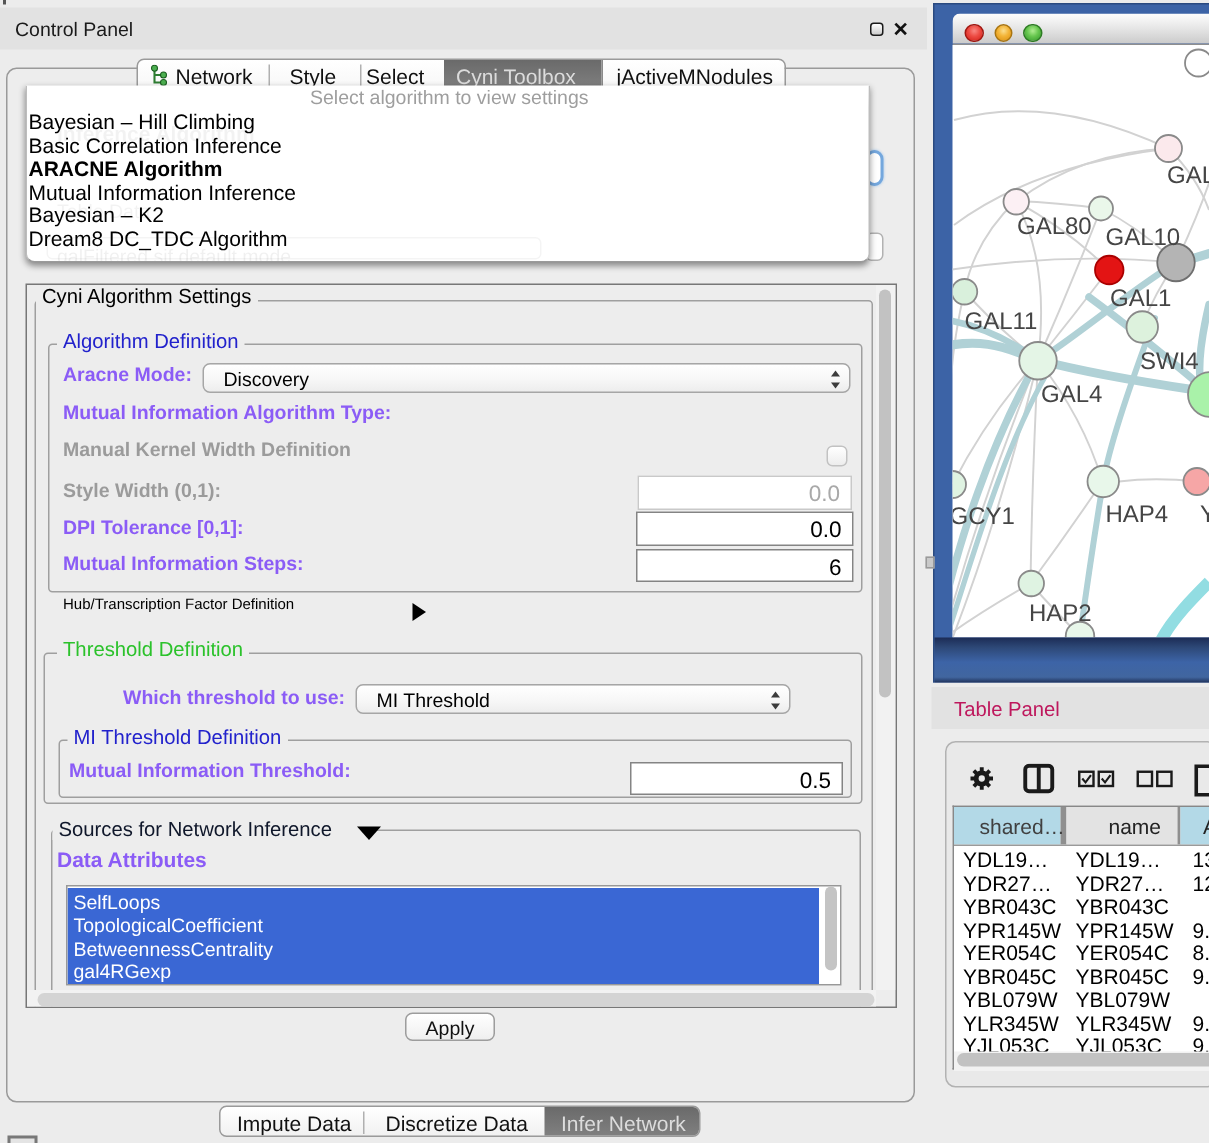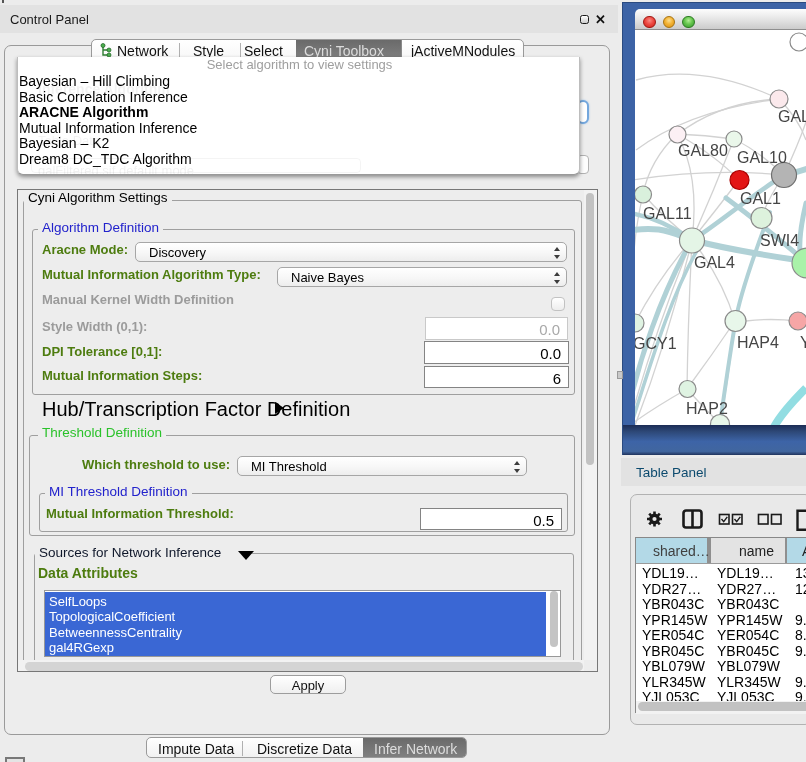--- a/index.html
+++ b/index.html
@@ -1,18 +1,18 @@
 <!DOCTYPE html>
 <html><head>
 <meta charset="utf-8">
 <style>
   * { margin:0; padding:0; box-sizing:border-box; }
   html,body { width:806px; height:762px; background:#ececec; font-family:"Liberation Sans", sans-serif; overflow:hidden; }
   .abs { position:absolute; }
-  .lbl { position:absolute; font:bold 13px "Liberation Sans",sans-serif; color:#4d7c0f; white-space:nowrap; }
+  .lbl { position:absolute; font:bold 13px "Liberation Sans",sans-serif; color:#8b5cf6; white-space:nowrap; }
   .rlbl { position:absolute; font:13px "Liberation Sans",sans-serif; color:#000; white-space:nowrap; }
   .dis { color:#9b9b9b; }
   .fld { position:absolute; background:#fff; border:1px solid #848484; font:15px "Liberation Sans",sans-serif; text-align:right; padding-right:7px; padding-top:3px; color:#000; }
   .fldd { border:1px solid #c9c9c9 !important; color:#a9a9a9 !important; }
   .combo { position:absolute; background:linear-gradient(180deg,#ffffff 0%,#f7f7f7 55%,#ededed 100%); border:1px solid #a6a6a6; border-radius:5px; font:13px "Liberation Sans",sans-serif; color:#000; }
   .combo span.val { position:absolute; left:13px; top:2px; }
   .spin { position:absolute; width:7px; height:12px; }
   .spin:before { content:""; position:absolute; left:0; top:0; border-left:3.5px solid transparent; border-right:3.5px solid transparent; border-bottom:4.5px solid #3c3c3c; }
   .spin:after { content:""; position:absolute; left:0; bottom:0; border-left:3.5px solid transparent; border-right:3.5px solid transparent; border-top:4.5px solid #3c3c3c; }
   .group { position:absolute; border:1px solid #9f9f9f; border-radius:3px; }
@@ -74,38 +74,34 @@
   <div class="group" style="left:14px;top:39px;width:543px;height:166px;"></div>
   <span class="gtitle" style="left:20px;top:30px;color:#2222cc;">Algorithm Definition</span>
 
   <div class="lbl" style="left:24px;top:52px;">Aracne Mode:</div>
   <div class="combo" style="left:117px;top:52px;width:432px;height:20px;">
     <span class="val">Discovery</span>
     <span class="spin" style="right:5px;top:4px;"></span>
   </div>
 
   <div class="lbl" style="left:24px;top:77px;">Mutual Information Algorithm Type:</div>
-  <div class="combo" style="left:259px;top:77px;width:290px;height:20px;">
-    <span class="val">Naive Bayes</span>
-    <span class="spin" style="right:5px;top:4px;"></span>
-  </div>
 
   <div class="lbl dis" style="left:24px;top:102px;">Manual Kernel Width Definition</div>
   <div class="abs" style="left:533px;top:107px;width:14px;height:14px;background:linear-gradient(180deg,#ffffff,#ededed);border:1px solid #c2c2c2;border-radius:4px;"></div>
 
   <div class="lbl dis" style="left:24px;top:129px;">Style Width (0,1):</div>
   <div class="fld fldd" style="left:407px;top:127px;width:143px;height:23px;">0.0</div>
 
   <div class="lbl" style="left:24px;top:154px;">DPI Tolerance [0,1]:</div>
   <div class="fld" style="left:406px;top:151px;width:145px;height:23px;">0.0</div>
 
   <div class="lbl" style="left:24px;top:178px;">Mutual Information Steps:</div>
   <div class="fld" style="left:406px;top:176px;width:145px;height:22px;">6</div>
 
-  <div class="rlbl" style="left:24px;top:208px;font-size:20px;">Hub/Transcription Factor Definition</div>
+  <div class="rlbl" style="left:24px;top:208px;font-size:10px;">Hub/Transcription Factor Definition</div>
   <div class="abs" style="left:257px;top:212px;width:0;height:0;border-top:6px solid transparent;border-bottom:6px solid transparent;border-left:9px solid #000;"></div>
 
   <div class="group" style="left:11px;top:245px;width:546px;height:101px;"></div>
   <span class="gtitle" style="left:20px;top:235px;color:#2bc22b;">Threshold Definition</span>
 
   <div class="lbl" style="left:64px;top:267px;">Which threshold to use:</div>
   <div class="combo" style="left:219px;top:266px;width:290px;height:20px;">
     <span class="val">MI Threshold</span>
     <span class="spin" style="right:5px;top:4px;"></span>
   </div>
@@ -128,21 +124,21 @@
     <div class="abs" style="left:505px;top:0;width:8px;height:56px;background:#c4c4c4;border-radius:4px;"></div>
   </div>
 
   <div class="abs" style="left:566px;top:0;width:13px;height:470px;background:#f2f2f2;"></div>
   <div class="abs" style="left:568px;top:3px;width:8px;height:272px;background:#c2c2c2;border-radius:4px;"></div>
 
   <div class="abs" style="left:0;top:470px;width:566px;height:12px;background:#f2f2f2;"></div>
   <div class="abs" style="left:7px;top:472px;width:558px;height:9px;background:#d4d4d4;border-radius:4.5px;"></div>
 </div>
 
-<div class="abs" style="left:270px;top:675px;width:76px;height:19px;background:linear-gradient(180deg,#ffffff,#efefef);border:1px solid #9d9d9d;border-radius:5px;text-align:center;font:13px 'Liberation Sans',sans-serif;color:#111;padding-top:2px;">Apply</div>
+<div class="abs" style="left:270px;top:675px;width:60px;height:19px;background:linear-gradient(180deg,#ffffff,#efefef);border:1px solid #9d9d9d;border-radius:5px;text-align:center;font:13px 'Liberation Sans',sans-serif;color:#111;padding-top:2px;">Apply</div>
 
 <div class="abs" style="left:146px;top:707px;width:321px;height:21px;background:linear-gradient(180deg,#ffffff,#f1f1f1);border:1px solid #9a9a9a;border-radius:5px;overflow:hidden;margin-top:30px;">
   <div class="abs" style="left:216px;top:0;width:105px;height:21px;background:linear-gradient(180deg,#6a6a6a,#828282);"></div>
   <div class="abs" style="left:95px;top:3px;width:1px;height:15px;background:#b0b0b0;"></div>
   <div class="abs" style="left:11px;top:3px;font:14px 'Liberation Sans',sans-serif;color:#111;">Impute Data</div>
   <div class="abs" style="left:110px;top:3px;font:14px 'Liberation Sans',sans-serif;color:#111;">Discretize Data</div>
   <div class="abs" style="left:227px;top:3px;font:14px 'Liberation Sans',sans-serif;color:#dcdcdc;">Infer Network</div>
 </div>
 
 <div class="abs" style="left:5px;top:757px;width:20px;height:10px;background:#e4e4e4;border:2px solid #787878;"></div>
@@ -227,21 +223,21 @@
       <text x="800" y="348">Y</text>
       <text x="686" y="414">HAP2</text>
     </g>
   </svg>
 </div>
 <div class="abs" style="left:623px;top:425px;width:183px;height:30px;background:linear-gradient(180deg,#1c2c55 0%,#2d4877 22%,#3d64a7 55%,#41669f 88%,#20335c 100%);"></div>
 
 <div class="abs" style="left:617px;top:371px;width:6px;height:8px;background:#c9c9c9;border:1px solid #9a9a9a;"></div>
 
 <div class="abs" style="left:621px;top:458px;width:185px;height:28px;background:#e2e2e2;"></div>
-<div class="abs" style="left:636px;top:465px;font:13.5px 'Liberation Sans',sans-serif;color:#0c4a6e;">Table Panel</div>
+<div class="abs" style="left:636px;top:465px;font:13.5px 'Liberation Sans',sans-serif;color:#be185d;">Table Panel</div>
 
 <div class="abs" style="left:630px;top:494px;width:182px;height:231px;background:#e9e9e9;border:1px solid #b2b2b2;border-radius:7px;overflow:hidden;">
 
   <svg class="abs" style="left:14px;top:14px;" width="168" height="24" viewBox="0 0 168 24">
 
     <g fill="#1a1a1a">
       <circle cx="9.5" cy="10" r="5.4"></circle>
       <g stroke="#1a1a1a" stroke-width="2.6">
         <line x1="9.5" y1="2.5" x2="9.5" y2="17.5"></line>
         <line x1="2" y1="10" x2="17" y2="10"></line>

